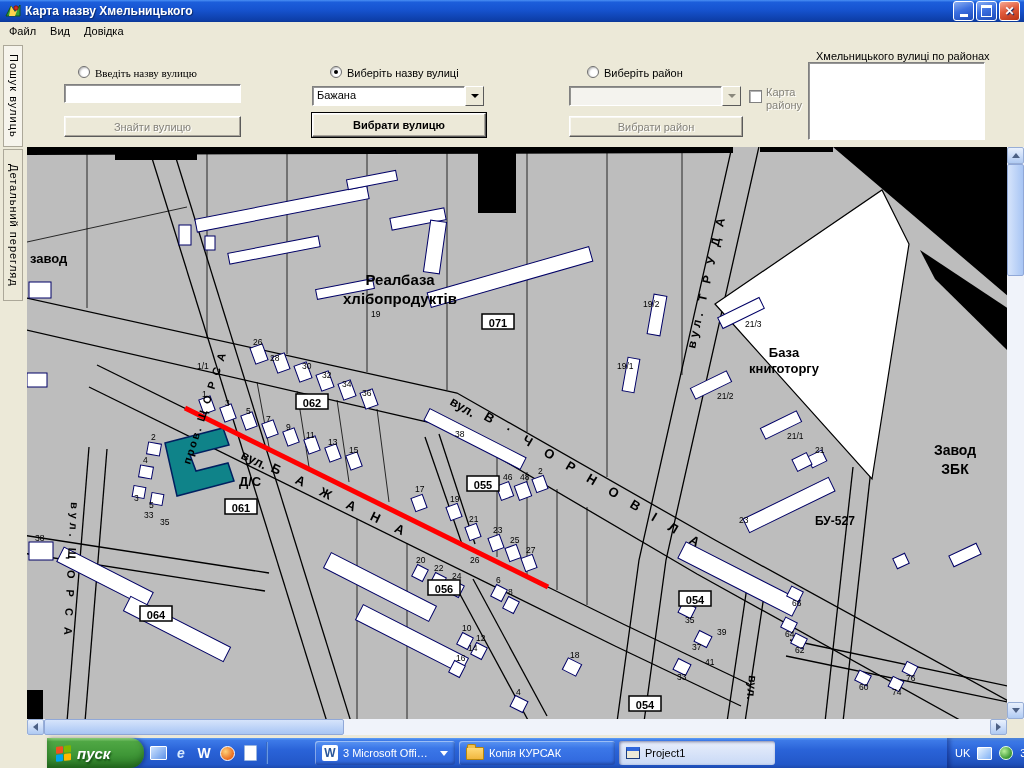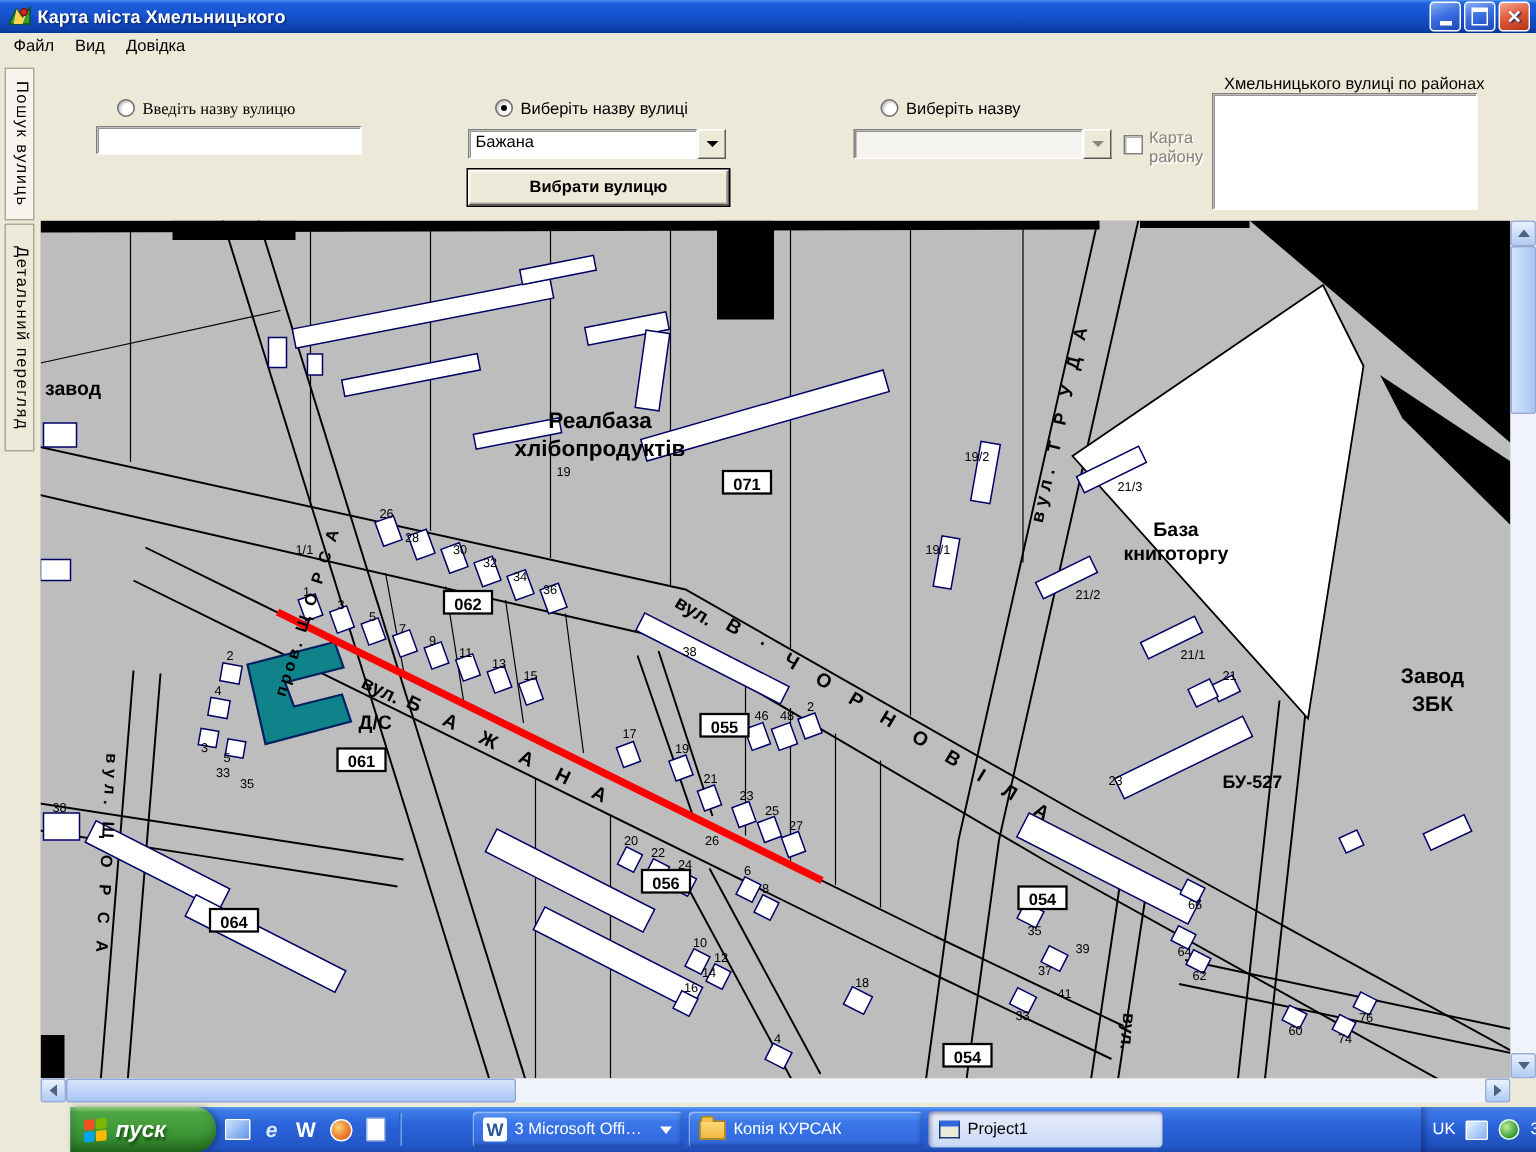--- a/index.html
+++ b/index.html
@@ -119,21 +119,21 @@
 <body>
 
 <div id="window">
 
   <div class="titlebar">
     <svg class="app-icon" viewBox="0 0 16 16">
       <polygon points="1,13 6,3 10,9 15,2 15,13" fill="#2e9e3a" stroke="#14501a" stroke-width="1"></polygon>
       <polygon points="6,3 10,9 13,5 10,13 4,13" fill="#ffd34d"></polygon>
       <circle cx="11" cy="5" r="2.2" fill="#d02a1e" stroke="#7a0f08" stroke-width="0.8"></circle>
     </svg>
-    <span>Карта міста Хмельницького</span>
+    <span>Карта назву Хмельницького</span>
     <span class="win-btns">
       <span class="win-btn btn-min">
           <span class="g-min"></span>
         </span>
       <span class="win-btn btn-max">
           <span class="g-max"></span>
         </span>
       <span class="win-btn btn-close">
           <span class="g-close">✕</span>
         </span>
@@ -150,39 +150,41 @@
     <div class="vtab vtab1">Пошук вулиць</div>
     <div class="vtab vtab2">Детальний перегляд</div>
   </div>
 
   <div class="panel">
     <span class="ctl radio" style="left:51px;top:26px;"></span>
     <span class="ctl" style="left:68px;top:27px;font-family:Liberation Serif, serif;">Введіть назву вулицю</span>
     <span class="ctl sunken" style="left:37px;top:44px;width:177px;height:19px;">
       <input class="bare" value="" style="">
     </span>
+    <span class="ctl btn3d dis-text" style="left:37px;top:76px;width:177px;height:21px;">Знайти вулицю</span>
 
     <span class="ctl radio checked" style="left:303px;top:26px;"></span>
     <span class="ctl" style="left:320px;top:27px;">Виберіть назву вулиці</span>
     <span class="ctl combo" style="left:285px;top:46px;width:172px;height:20px;">
       <span class="val">Бажана</span>
       <span class="drop">
           <span class="arrow-down"></span>
         </span>
     </span>
     <span class="ctl btn3d default" style="left:285px;top:73px;width:174px;height:24px;">Вибрати вулицю</span>
 
     <span class="ctl radio" style="left:560px;top:26px;"></span>
-    <span class="ctl" style="left:577px;top:27px;">Виберіть назву</span>
+    <span class="ctl" style="left:577px;top:27px;">Виберіть район</span>
     <span class="ctl combo disabled" style="left:542px;top:46px;width:172px;height:20px;">
       <span class="val"></span>
       <span class="drop">
           <span class="arrow-down"></span>
         </span>
     </span>
+    <span class="ctl btn3d dis-text" style="left:542px;top:76px;width:174px;height:21px;">Вибрати район</span>
 
     <span class="ctl checkbox" style="left:722px;top:50px;"></span>
     <span class="ctl dis-text" style="left:739px;top:46px;width:52px;line-height:1.2;">Карта району</span>
 
     <span class="ctl" style="left:789px;top:10px;">Хмельницького вулиці по районах</span>
     <span class="ctl sunken" style="left:781px;top:22px;width:177px;height:78px;"></span>
   </div>
 
   <div class="map-wrap">
     <svg id="map-svg" viewBox="0 0 980 572" preserveAspectRatio="none">

